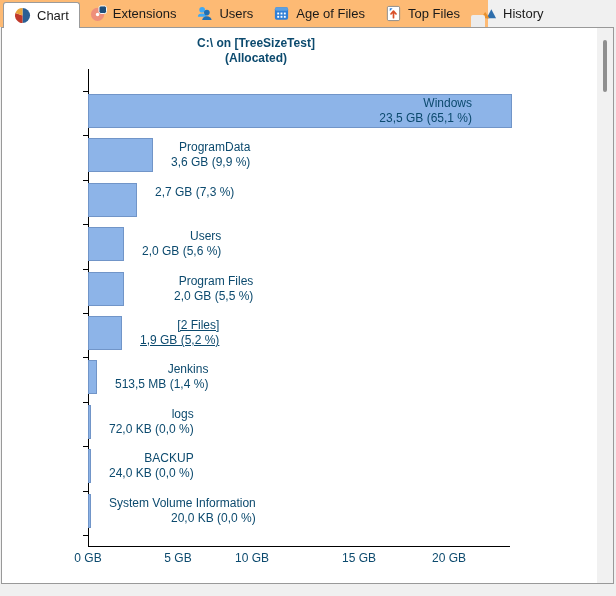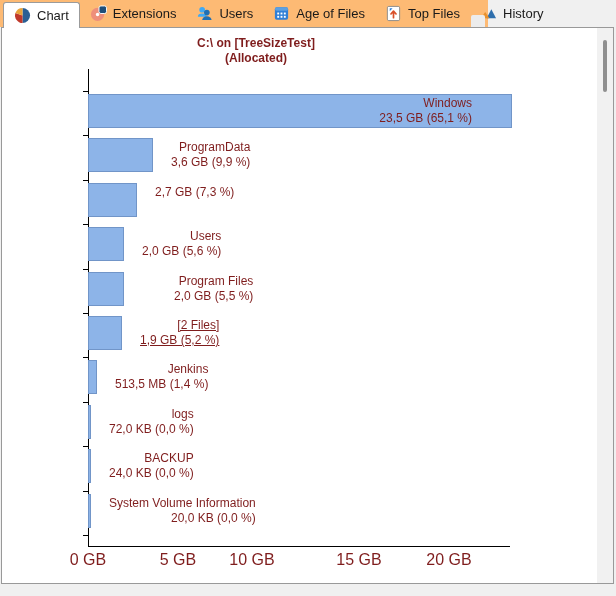--- a/index.html
+++ b/index.html
@@ -43,21 +43,21 @@
     background:#ececec; border-radius:2px 2px 0 0;
   }
 
   
   .panel {
     position:absolute; left:1px; top:27px; width:613px; height:557px;
     background:#ffffff;
     border:1px solid #999999;
     z-index:1;
   }
-  .chart { position:absolute; inset:0; font-size:12px; color:#7f1d1d; }
+  .chart { position:absolute; inset:0; font-size:12px; color:#0c4a6e; }
 
   .chart-title {
     position:absolute; left:104px; top:8px; width:300px;
     text-align:center; font-weight:bold; font-size:12px; line-height:15px;
   }
 
   .y-axis { position:absolute; left:86px; top:41px; width:1px; height:477px; background:#000; }
   .x-axis { position:absolute; left:86px; top:518px; width:422px; height:1px; background:#000; }
   .ytick  { position:absolute; width:5px; height:1px; background:#000; }
 
@@ -67,21 +67,21 @@
     border:1px solid #7195C8;
   }
   .bar-label {
     position:absolute;
     text-align:right;
     line-height:15px;
     white-space:nowrap;
   }
   .xlabel {
     position:absolute; top:523px; width:70px;
-    text-align:center; font-size:16px;
+    text-align:center; font-size:12px;
   }
 
   
   .scroll-track {
     position:absolute; right:0; top:0; width:16px; height:100%;
     background:#f1f1f1;
   }
   .scroll-thumb {
     position:absolute; left:6px; top:12px; width:4px; height:52px;
     background:#8f8f8f; border-radius:2px;

